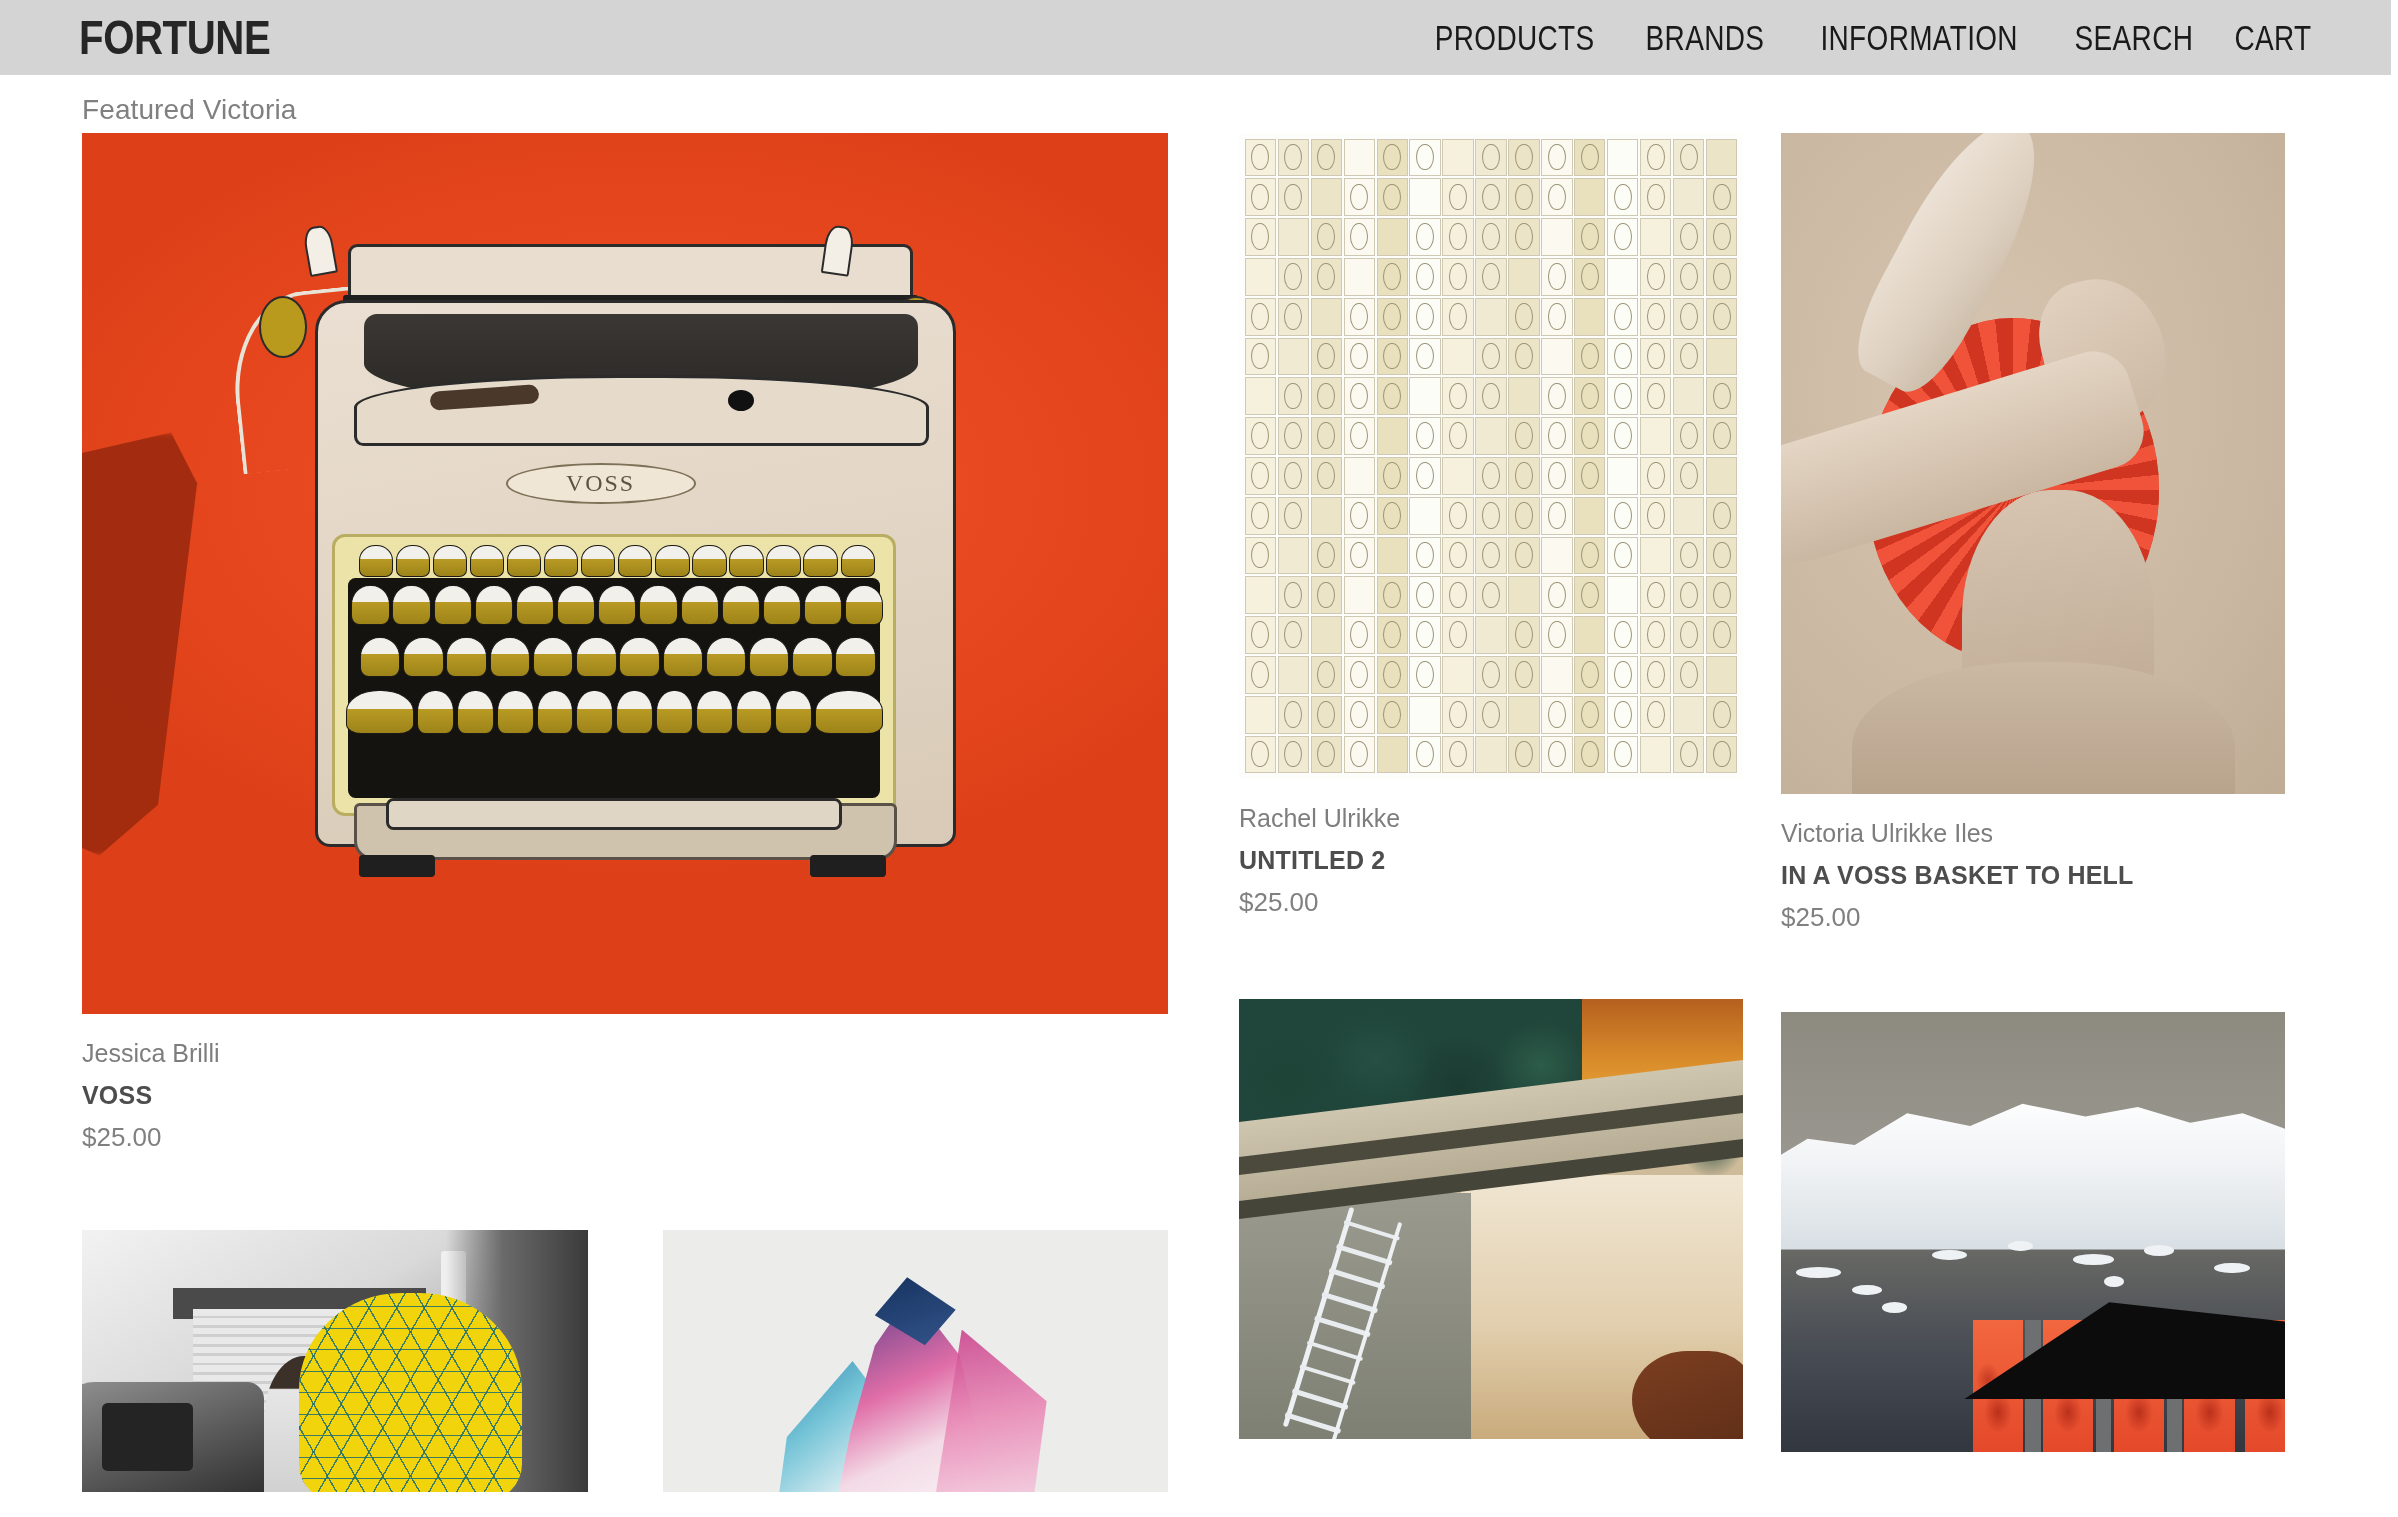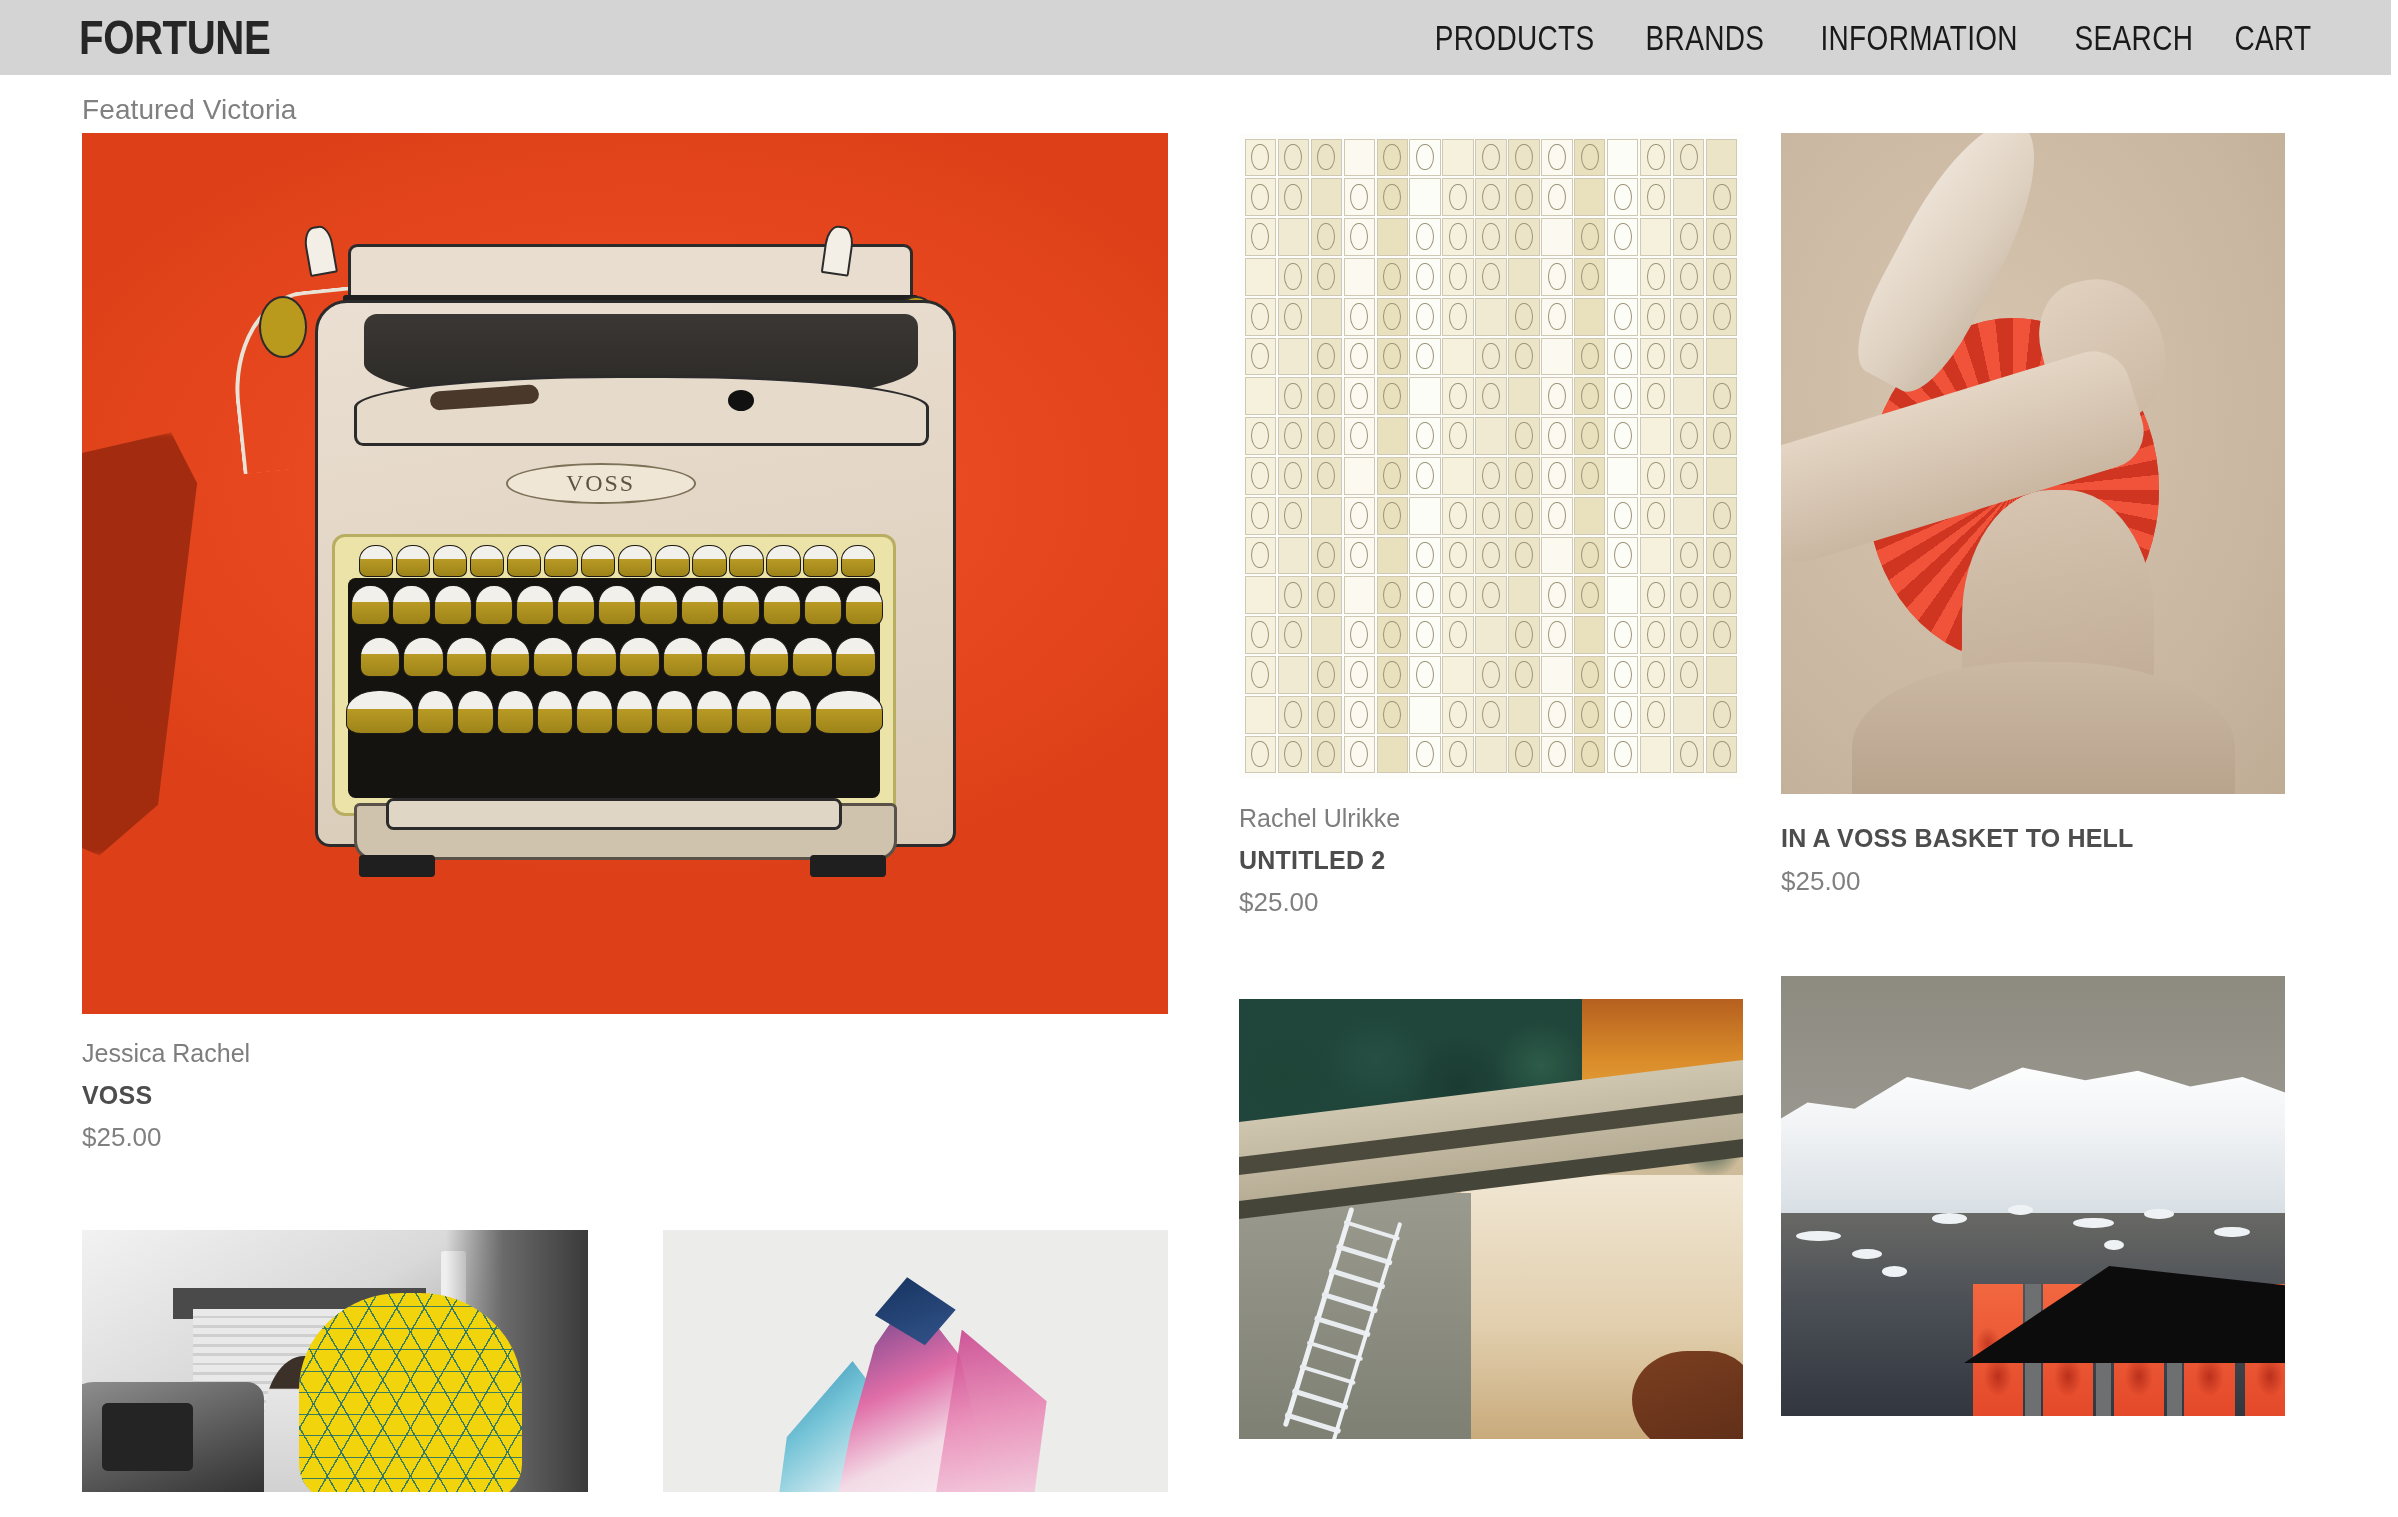--- a/index.html
+++ b/index.html
@@ -601,21 +601,21 @@
               <div class="key"></div>
               <div class="key"></div>
               <div class="key wide"></div>
             </div>
           <div class="tw-base"></div>
           <div class="tw-spacebar"></div>
           <div class="tw-foot l"></div>
           <div class="tw-foot r"></div>
         </div>
         <div class="caption">
-          <div class="artist">Jessica Rachel</div>
+          <div class="artist">Jessica Brilli</div>
           <div class="title">VOSS</div>
           <div class="price">$25.00</div>
         </div>
       </article>
 
       <div style="display:flex; gap:75px; margin-top:73px;">
 
         <article class="product" style="width:506px;">
           <div class="thumb art-photo">
             <div class="ph-sky"></div>
@@ -1288,20 +1288,21 @@
         <div class="thumb art-fan">
           <div class="fan-bg"></div>
           <div class="fan-disc"></div>
           <div class="fan-arm-upper"></div>
           <div class="fan-hand"></div>
           <div class="fan-head"></div>
           <div class="fan-arm-lower"></div>
           <div class="fan-torso"></div>
         </div>
         <div class="caption">
+          <div class="artist">Victoria Ulrikke Iles</div>
           <div class="title">IN A VOSS BASKET TO HELL</div>
           <div class="price">$25.00</div>
         </div>
       </article>
 
       <article class="product" style="margin-top:75px;">
         <div class="thumb art-ice">
           <div class="ic-sky"></div>
           <div class="ic-sea"></div>
           <div class="ic-berg"></div>

